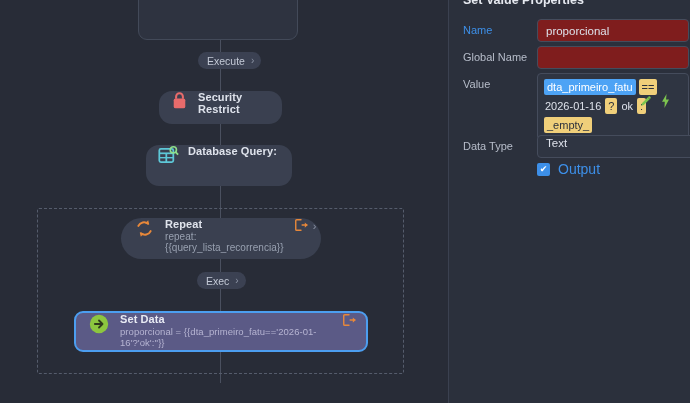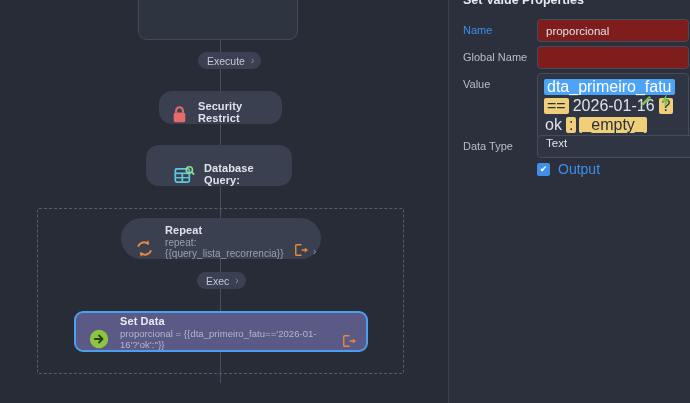--- a/index.html
+++ b/index.html
@@ -54,34 +54,34 @@
     height: 17px; padding: 0 7px 0 9px;
     background: #3b4152;
     border-radius: 9px;
     color: #c3c9d6; font-size: 10.5px;
   }
   .pill .chev { color: #8b93a4; font-size: 10px; line-height: 1; }
 
   
   .node {
     position: absolute;
-    display: flex; align-items: flex-end;
+    display: flex; align-items: flex-start;
     background: #3a4050;
     border-radius: 13px;
   }
   .node .ico { flex: 0 0 auto; display: flex; align-items: center; justify-content: center; }
   .node .txt { display: flex; flex-direction: column; justify-content: center; }
   .node .title { color: #dfe3ec; font-size: 11px; font-weight: bold; letter-spacing: .1px; }
   .node .sub { color: #98a0b0; font-size: 10px; margin-top: 1px; letter-spacing: .05px; }
 
   
   #node-security { left: 159px; top: 91px; width: 123px; height: 33px; padding: 0 12px; gap: 10px; }
 
   
-  #node-dbquery { left: 146px; top: 145px; width: 146px; height: 41px; padding: 0 28px; gap: 9px; }
+  #node-dbquery { left: 146px; top: 145px; width: 146px; height: 41px; padding: 0 12px; gap: 9px; }
 
   
   #node-repeat {
     left: 121px; top: 218px; width: 200px; height: 41px;
     padding: 0 8px 0 13px; gap: 10px;
     border-radius: 21px;
   }
   #node-repeat .trailing { margin-left: auto; display: flex; align-items: center; gap: 5px; }
 
   
@@ -137,21 +137,21 @@
     width: 152px; min-height: 54px;
     background: #2f3542;
     border: 1px solid #454c5c;
     border-radius: 4px;
     padding: 5px 6px 6px 6px;
     display: flex; flex-wrap: wrap; align-items: flex-start;
     gap: 3px 3px;
     line-height: 1;
   }
   .tok {
-    font-size: 16px; line-height: 14px;
+    font-size: 11px; line-height: 14px;
     padding: 1px 3px; border-radius: 2px;
     white-space: nowrap;
   }
   .tok-blue { background: #4da3f5; color: #ffffff; }
   .tok-amber { background: #f0cf7a; color: #2b303c; }
   .tok-plain { color: #dde1ea; padding: 1px 1px; }
 
   #value-tools {
     position: absolute; left: 190px; top: 94px;
     display: flex; align-items: center; gap: 7px;

